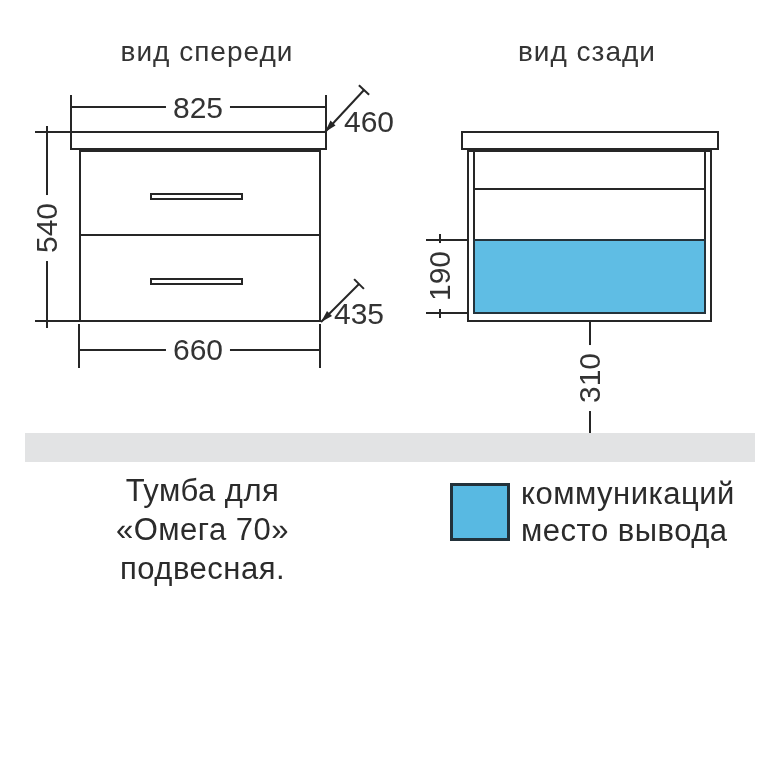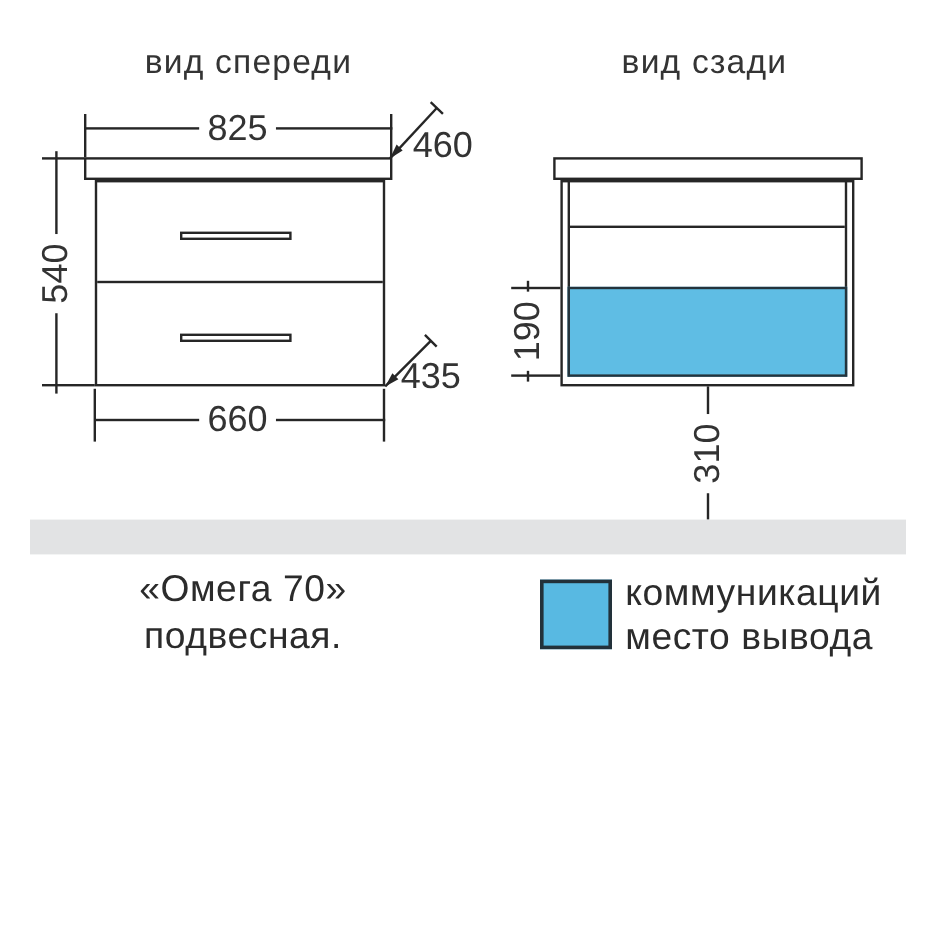--- a/index.html
+++ b/index.html
@@ -96,17 +96,18 @@
 
   <div class="floor"></div>
 
   <div class="legend-swatch"></div>
   <div class="legend-text">
     <div>коммуникаций</div>
     <div>место вывода</div>
   </div>
 
   <div class="caption">
+    <div>Тумба для</div>
     <div>«Омега 70»</div>
     <div>подвесная.</div>
   </div>
 
 </div>
 
 </body></html>

